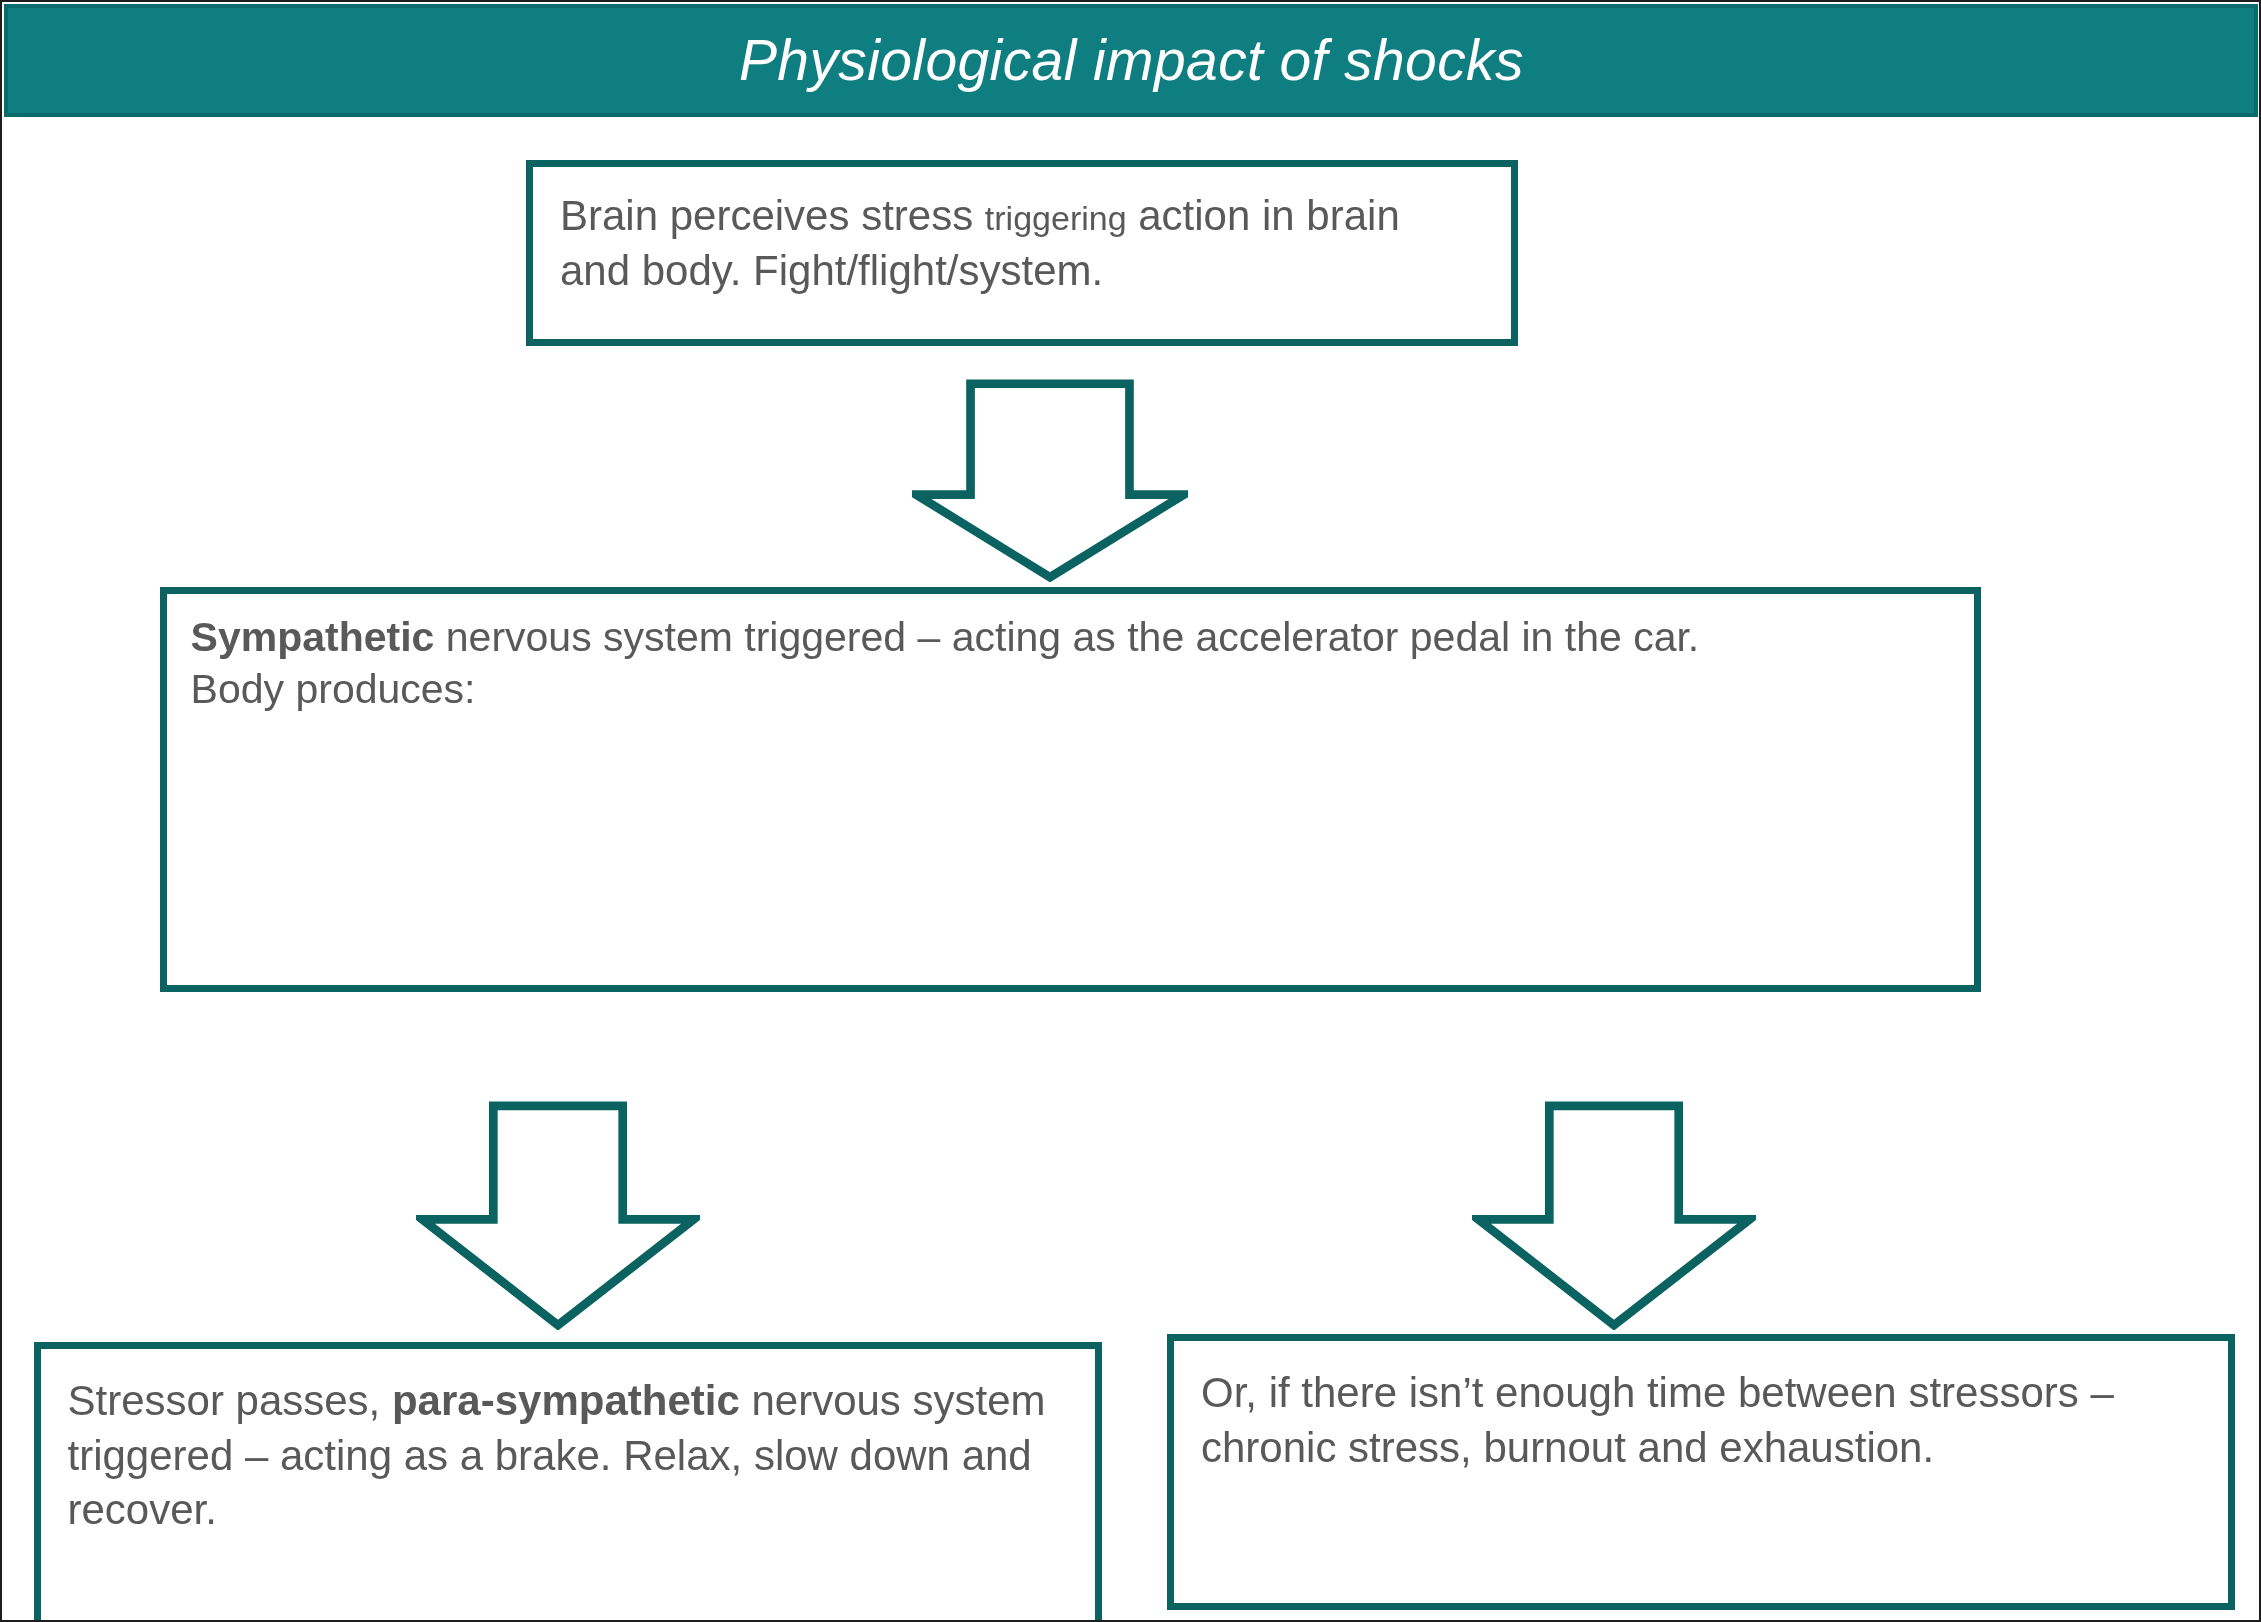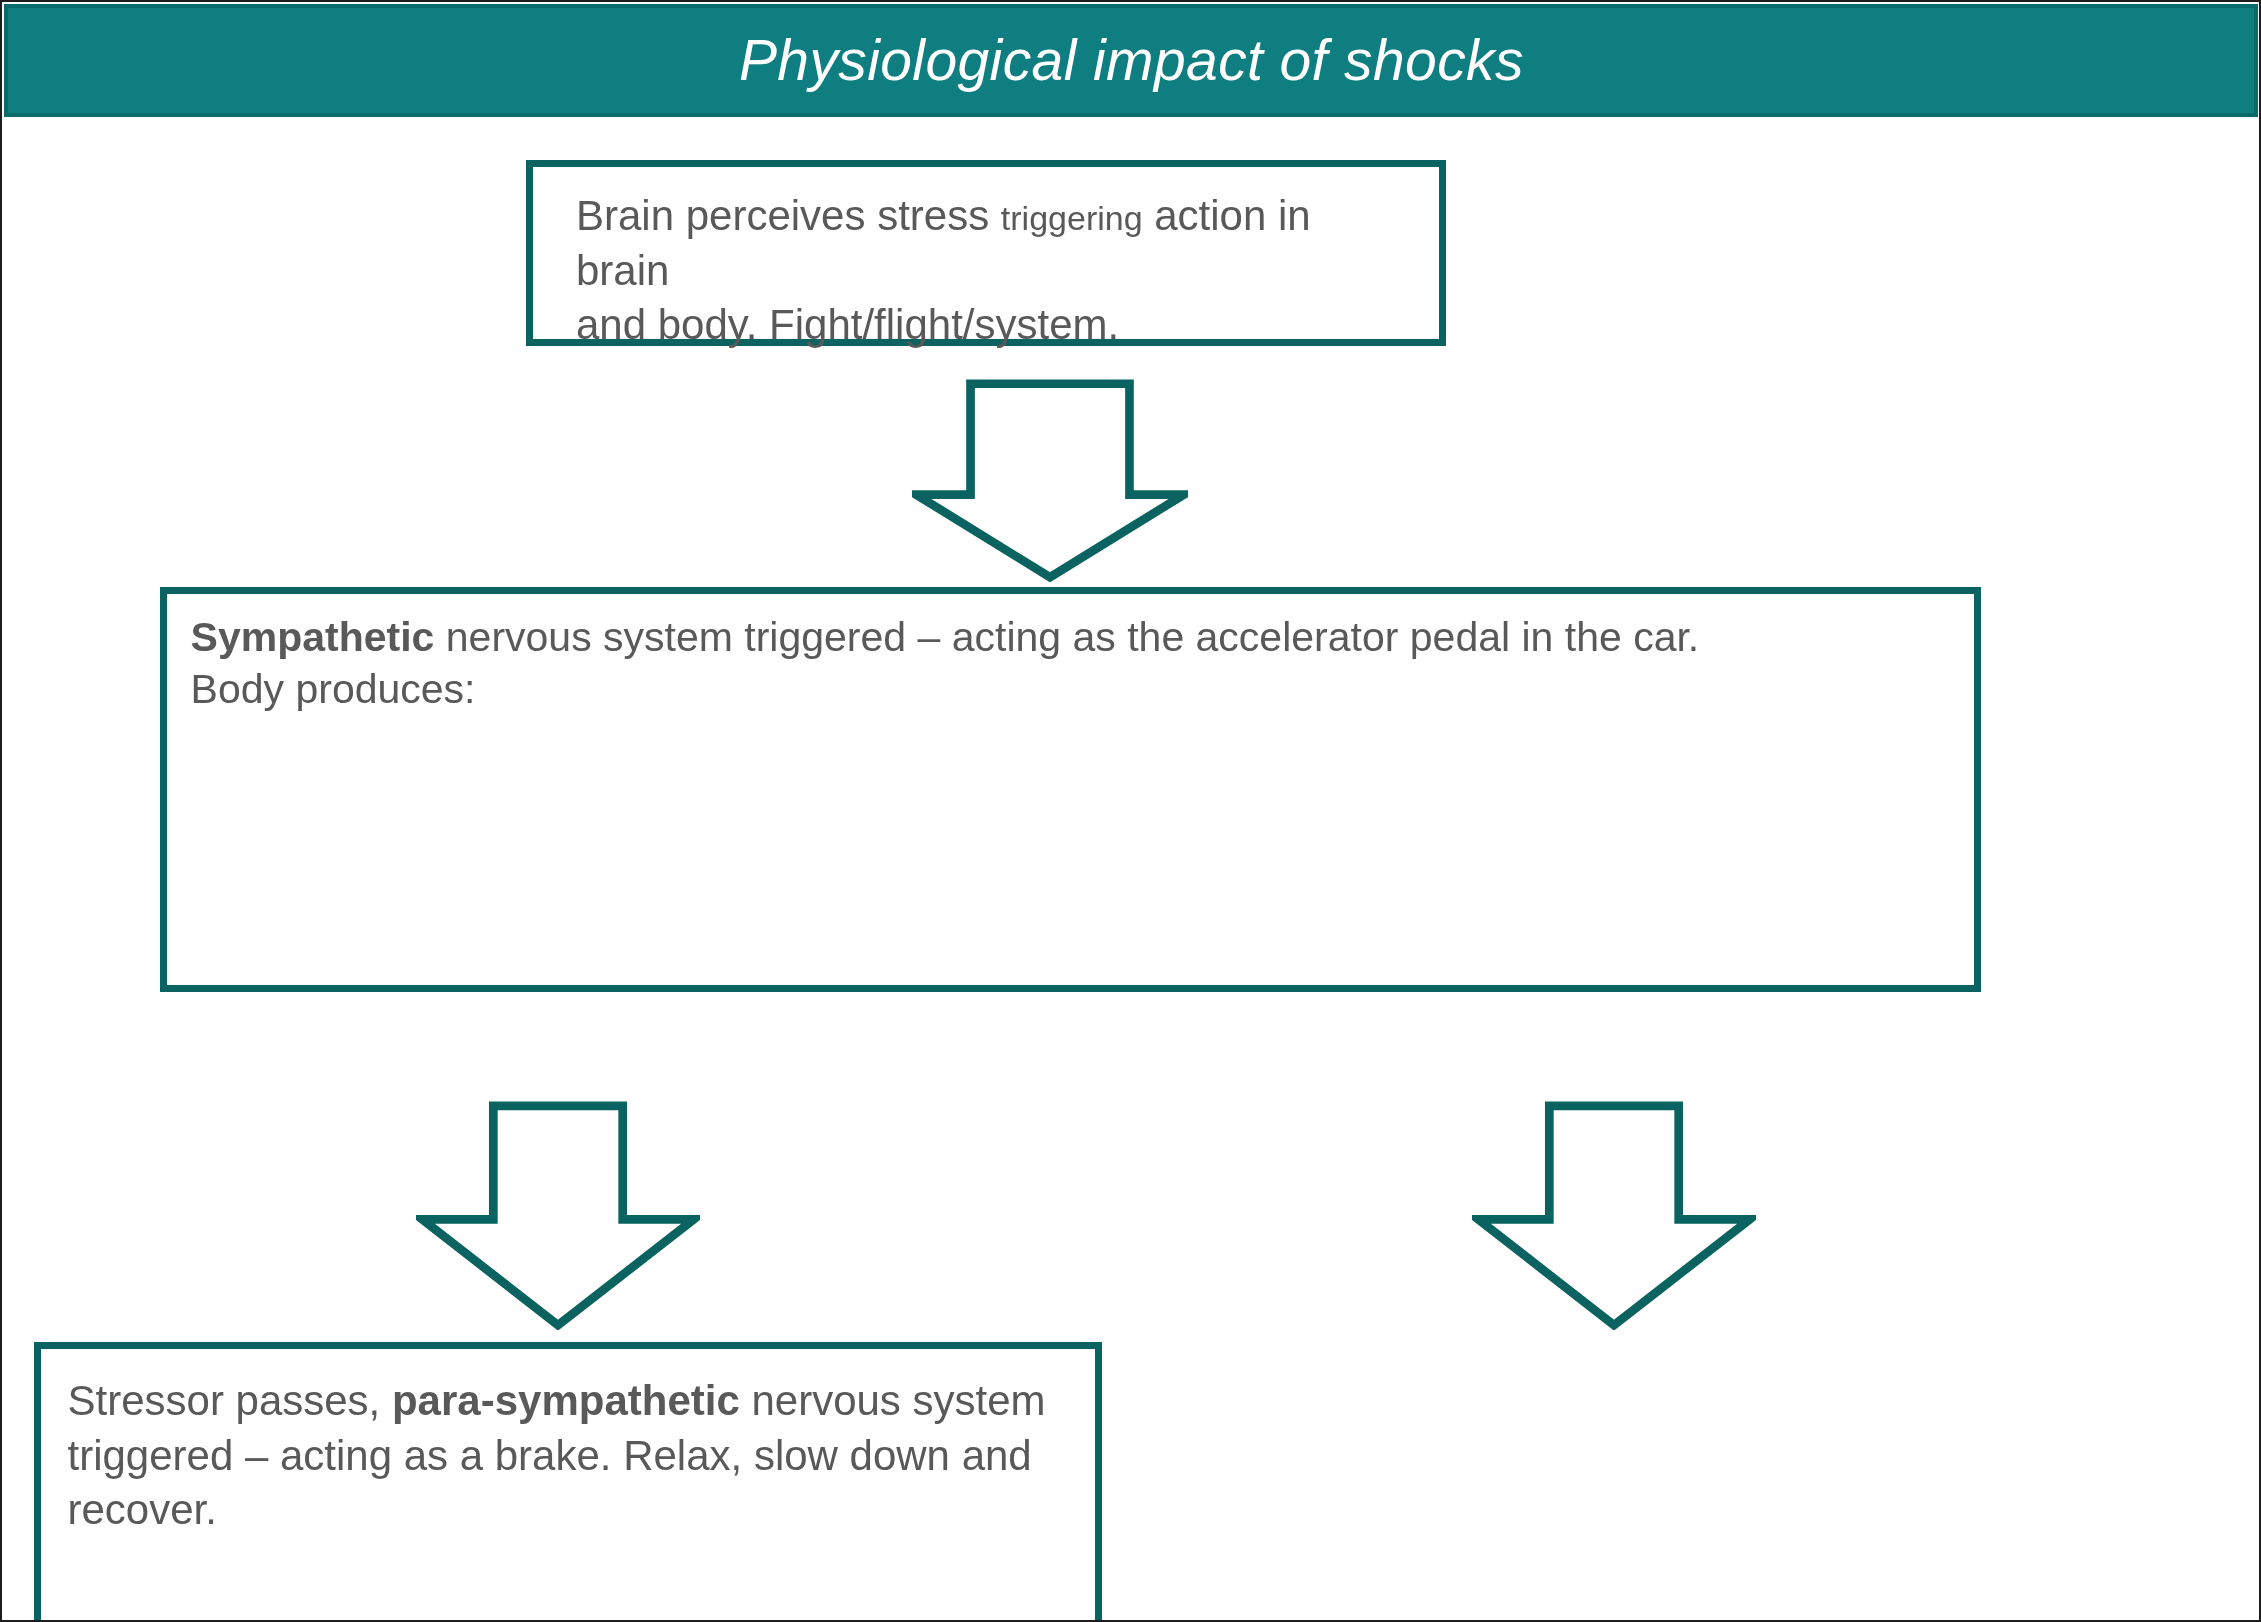--- a/index.html
+++ b/index.html
@@ -55,21 +55,21 @@
   .flow-box .inner {
     padding: 20.5px 27px 0 27px;
   }
   .flow-box p {
     margin: 0 0 0 0;
   }
   b { font-weight: 700; }
   .small-word { font-size: 34px; }
 
   
-  #box-brain      { left: 524px;  top: 158px;  width: 920px; height: 186px; padding-left: 16px; }
+  #box-brain      { left: 524px;  top: 158px;  width: 992px; height: 186px; }
   #box-sympathetic{ left: 158px;  top: 585px;  width: 1821px; height: 405px; }
   #box-para       { left: 31.5px;   top: 1340px; width: 1068px; height: 296px; }
   #box-chronic    { left: 1165px; top: 1332px; width: 1068px; height: 276px; }
 
   #box-sympathetic .inner { padding: 17.3px 23.6px 0 23.6px; font-size: 41px; line-height: 1.27; }
   #box-brain .inner       { padding: 22px 27px 0 27px; }
   #box-para .inner        { padding: 25px 27px 0 27px; }
   #box-chronic .inner     { padding: 25px 27px 0 27px; }
 
   
@@ -140,15 +140,20 @@
       <polygon points="98,6 262,6 262,150 352,150 180,284 8,150 98,150" fill="#ffffff" stroke="#0a6360" stroke-width="11" stroke-linejoin="miter"></polygon>
     </svg>
   </div>
 
   <div class="flow-box" id="box-para">
     <div class="inner">
       <p><span>Stressor passes, </span><b>para-sympathetic</b><span> nervous system triggered – acting as a brake. Relax, slow down and recover.</span></p>
     </div>
   </div>
 
+  <div class="flow-box" id="box-chronic">
+    <div class="inner">
+      <p>Or, if there isn’t enough time between stressors – chronic stress, burnout and exhaustion.</p>
+    </div>
+  </div>
 
 </div>
 
 
 </body></html>

